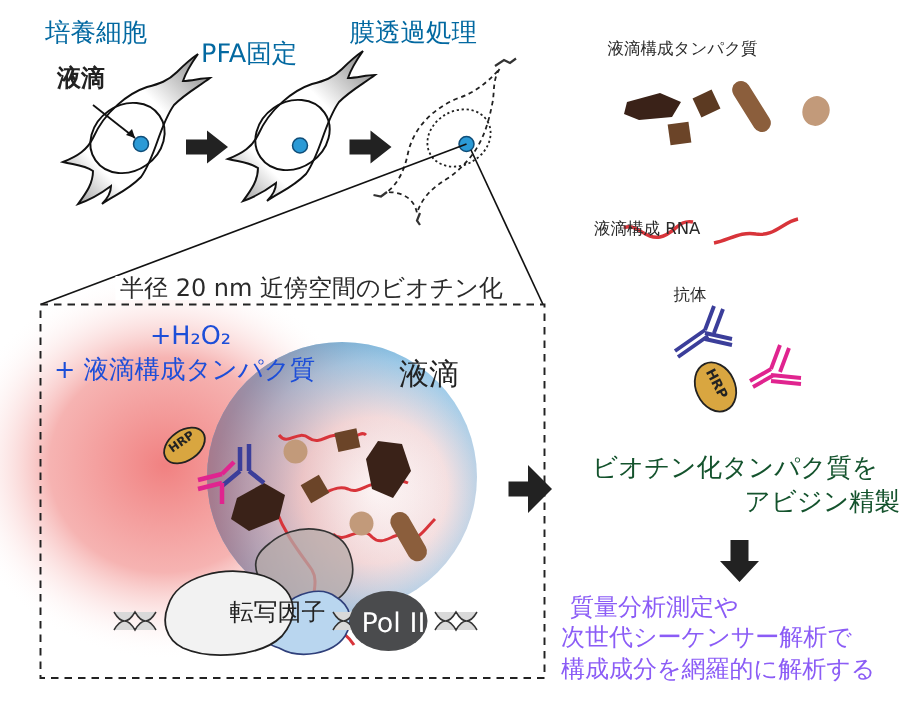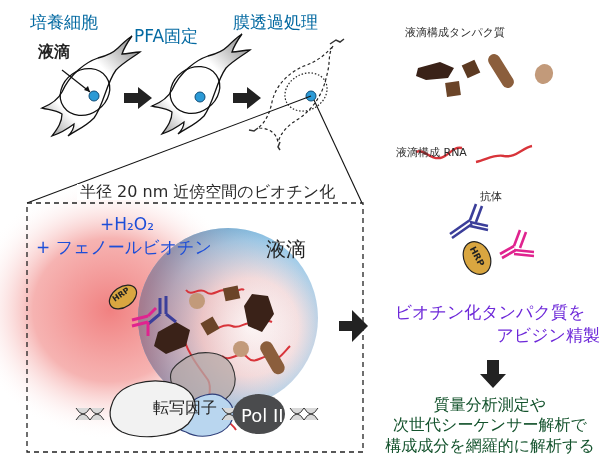--- a/index.html
+++ b/index.html
@@ -7,22 +7,22 @@
          font-family: "DejaVu Sans", "Liberation Sans", sans-serif; color: #222; }
   .lbl { position: absolute; white-space: nowrap; line-height: 1; }
   .step { font-size: 17px; color: #0369a1; }
   .droplet-label-top { font-size: 16px; font-weight: bold; color: #222; }
   .legend { font-size: 11px; color: #2a2a2a; }
   .caption { font-size: 16px; color: #2a2a2a; background: #fff; padding: 0 3px; }
   .reagent { font-size: 17px; color: #1d4ed8; }
   .droplet-name { font-size: 20px; color: #222; }
   .tf-text { font-size: 16px; color: #222; padding-left: 32px; }
   .pol-text { font-size: 18px; color: #fff; }
-  .flow { font-size: 17px; color: #6d28d9; text-align: center; }
-  .flow2 { font-size: 16px; color: #14532d; text-align: center; line-height: 1.25; }
+  .flow { font-size: 17px; color: #14532d; text-align: center; }
+  .flow2 { font-size: 16px; color: #8b5cf6; line-height: 1.25; }
   svg { position: absolute; left: 0; top: 0; }
 </style>
 </head>
 <body>
 
 <svg width="600" height="476" viewBox="0 0 600 476">
   <defs>
     <radialGradient id="redGlow" cx="0.5" cy="0.5" r="0.5">
       <stop offset="0" stop-color="#f07a7a" stop-opacity="0.95"></stop>
       <stop offset="0.55" stop-color="#f39a98" stop-opacity="0.75"></stop>
@@ -155,26 +155,26 @@
   <polygon points="487,360 499,360 499,374 506,374 493,388 480,374 487,374" fill="#222"></polygon>
 </svg>
 
 <div class="lbl step" style="left:30px; top:14px;">培養細胞</div>
 <div class="lbl droplet-label-top" style="left:38px; top:44px;">液滴</div>
 <div class="lbl step" style="left:134px; top:28px;">PFA固定</div>
 <div class="lbl step" style="left:233px; top:14px;text-align:center;">膜透過処理</div>
 
 <div class="lbl legend" style="left:405px; top:27px;">液滴構成タンパク質</div>
 <div class="lbl legend" style="left:396px; top:119px;margin-top:28px;">液滴構成 RNA</div>
-<div class="lbl legend" style="left:480px; top:191px;">抗体</div>
+<div class="lbl legend" style="left:449px; top:191px;">抗体</div>
 <div class="lbl" style="left:466px; top:252px; font-size:9px; font-weight:bold; color:#222; transform:rotate(62deg);">HRP</div>
 
 <div class="lbl caption" style="left:77px; top:184px;">半径 20 nm 近傍空間のビオチン化</div>
 <div class="lbl reagent" style="left:100px; top:216px;">+H₂O₂</div>
-<div class="lbl reagent" style="left:36px; top:239px;">+ フェノールビオチン</div>
+<div class="lbl reagent" style="left:36px; top:239px;">+ 液滴構成タンパク質</div>
 <div class="lbl droplet-name" style="left:266px; top:239px;">液滴</div>
 <div class="lbl" style="left:112px; top:291px; font-size:8px; font-weight:bold; color:#222; transform:rotate(-35deg);">HRP</div>
 <div class="lbl tf-text" style="left:121px; top:400px;">転写因子</div>
 <div class="lbl pol-text" style="left:241px; top:407px;">Pol II</div>
 
 <div class="lbl flow" style="left:380px; top:304px; width:220px;">ビオチン化タンパク質を</div>
 <div class="lbl flow" style="left:380px; top:327px; width:220px;text-align:right;">アビジン精製</div>
 <div class="lbl flow2" style="left:380px; top:395px; width:220px;">質量分析測定や</div>
 <div class="lbl flow2" style="left:374px; top:415px; width:232px;">次世代シーケンサー解析で</div>
 <div class="lbl flow2" style="left:374px; top:436px; width:232px;">構成成分を網羅的に解析する</div>

